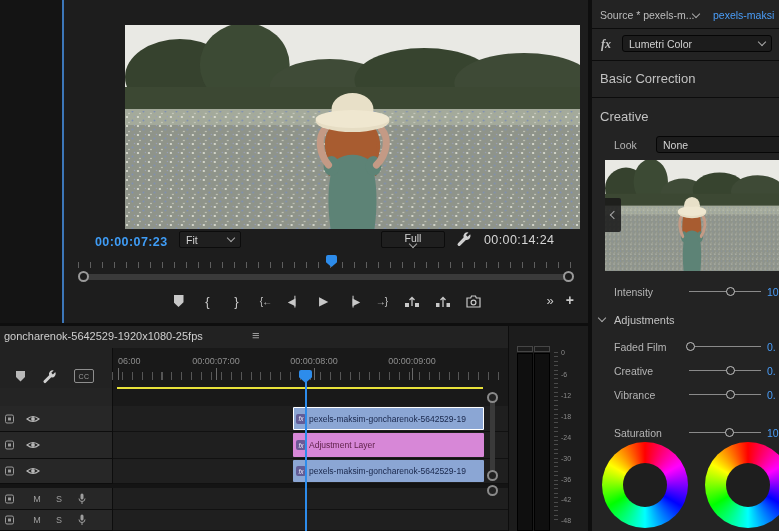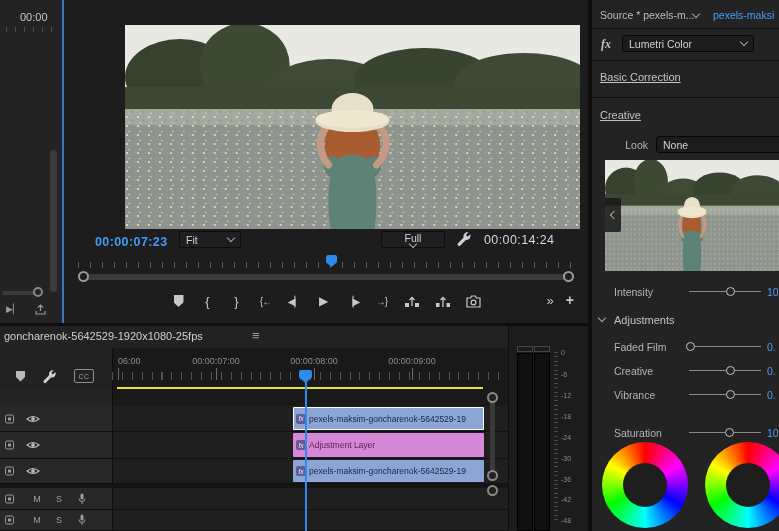--- a/index.html
+++ b/index.html
@@ -115,24 +115,24 @@
   .mlabel{left:52px;font-size:7px;color:#8a8a8a;}
 
   
   .right-panel{left:592px;top:0;width:187px;height:531px;background:#232323;overflow:hidden;}
   .rp-src{left:8px;top:9px;color:#bdbdbd;}
   .rp-chev{left:101px;top:14px;}
   .rp-clip{left:121px;top:9px;color:#4a9df8;white-space:nowrap;}
   .rp-div{left:0;width:187px;height:1px;background:#0c0c0c;}
   .d1{top:28px;} .d2{top:60px;} .d3{top:97px;}
   .fx-glyph{left:9px;top:37px;font-family:"Liberation Serif",serif;font-style:italic;font-weight:bold;font-size:12px;color:#c0c0c0;}
-  .fx-dd{left:30px;top:35px;width:132px;background:#1c1c1c;border:1px solid #060606;border-radius:3px;}
-  .sec{left:8px;color:#c2c2c2;font-size:11px;text-decoration:underline;}
+  .fx-dd{left:30px;top:35px;width:150px;background:#1c1c1c;border:1px solid #060606;border-radius:3px;}
+  .sec{left:8px;color:#c2c2c2;font-size:13px;}
   .sec-basic{top:71px;} .sec-creative{top:109px;}
-  .look-label{left:22px;top:139px;width:34px;text-align:right;color:#b4b4b4;}
+  .look-label{left:22px;top:139px;width:34px;text-align:left;color:#b4b4b4;}
   .look-dd{left:64px;top:136px;width:128px;background:#1c1c1c;border:1px solid #060606;border-radius:3px;}
   .thumb{left:13px;top:160px;width:174px;height:111px;background:#111;overflow:hidden;}
   .thumb-nav{left:0;top:38px;width:16px;height:34px;background:rgba(25,25,25,.85);border-radius:0 2px 2px 0;
              display:flex;align-items:center;justify-content:center;}
   .thumb-nav .chev{transform:rotate(135deg);margin:0 0 0 2px;}
   .adj-head{left:22px;top:314px;color:#c2c2c2;font-size:11px;}
   .adj-chev{left:7px;top:318px;}
   .sl-row{left:0;width:187px;height:14px;}
   .r0{top:285px;} .r1{top:340px;} .r2{top:364px;} .r3{top:388px;} .r4{top:401px;margin-top:25px;}
   .sl-label{position:absolute;left:22px;top:1px;color:#b4b4b4;}
@@ -145,36 +145,20 @@
   .wheel-hole{position:absolute;left:21px;top:21px;width:44px;height:44px;border-radius:50%;background:#1e1e1e;}
   .w1{left:10px;} .w2{left:113px;}
 
   svg{display:block;}
 </style>
 </head>
 <body>
 
 <div class="app">
 
-  <div class="abs left-strip">
-    <div class="abs ls-tc">00:00</div>
-    <div class="abs ls-ticks"></div>
-    <div class="abs ls-vscroll"></div>
-    <div class="abs ls-hscroll"></div>
-    <div class="abs ls-hknob"></div>
-    <div class="abs ls-icons">
-      <span>▶▏</span>
-      <span>
-        <svg width="13" height="12" viewBox="0 0 13 12">
-            <path d="M2 7v3h9V7" stroke="#9a9a9a" fill="none" stroke-width="1.2"></path>
-            <path d="M6.5 1v6M4 3.5 6.5 1 9 3.5" stroke="#9a9a9a" fill="none" stroke-width="1.2"></path>
-          </svg>
-      </span>
-    </div>
-  </div>
   <div class="abs focus-border"></div>
 
   <div class="abs monitor">
 
     <div class="abs video">
       <svg viewBox="0 0 456 204" preserveAspectRatio="none">
         <rect width="456" height="204" fill="#e9e9e4"></rect>
         <ellipse cx="55" cy="52" rx="55" ry="38" fill="#36422e"></ellipse>
         <ellipse cx="120" cy="40" rx="45" ry="42" fill="#3c4a34"></ellipse>
         <ellipse cx="205" cy="62" rx="60" ry="28" fill="#3f4b37"></ellipse>

